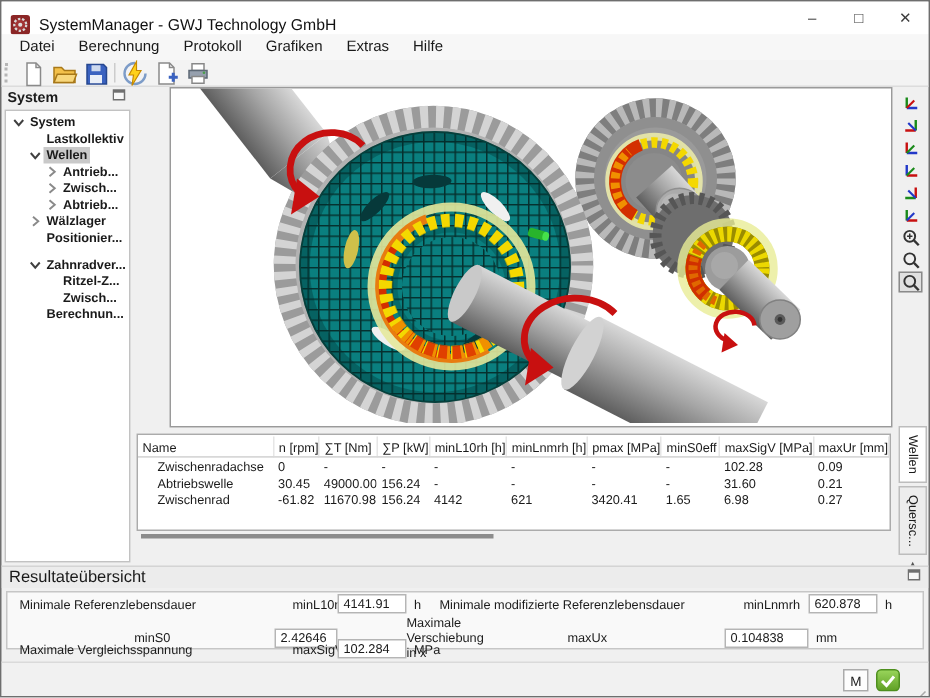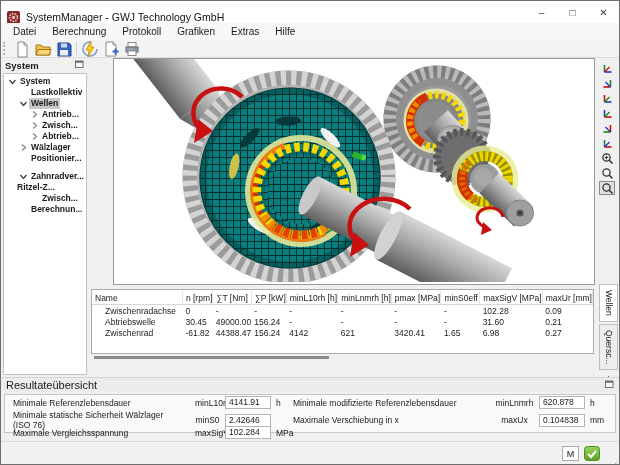--- a/index.html
+++ b/index.html
@@ -207,21 +207,21 @@
           <span class="lbl">Positionier...</span>
         </div>
         <div class="tree-item" style="padding-left: 14px; margin-top: 7px;">
           <span class="tw">
             <svg width="9" height="9">
               <polyline points="1.5,3 4.5,6.5 7.5,3" fill="none" stroke="#404040" stroke-width="1.3"></polyline>
             </svg>
           </span>
           <span class="lbl">Zahnradver...</span>
         </div>
-        <div class="tree-item" style="">
+        <div class="tree-item" style="padding-left: 25px;">
           <span class="tw"></span>
           <span class="lbl">Ritzel-Z...</span>
         </div>
         <div class="tree-item" style="padding-left: 25px;">
           <span class="tw"></span>
           <span class="lbl">Zwisch...</span>
         </div>
         <div class="tree-item" style="padding-left: 14px;">
           <span class="tw"></span>
           <span class="lbl">Berechnun...</span>
@@ -456,21 +456,21 @@
               <td>-</td>
               <td>-</td>
               <td>-</td>
               <td>-</td>
               <td>31.60</td>
               <td>0.21</td>
             </tr>
             <tr>
               <td class="name">Zwischenrad</td>
               <td>-61.82</td>
-              <td>44388.47</td>
+              <td>11670.98</td>
               <td>156.24</td>
               <td>4142</td>
               <td>621</td>
               <td>3420.41</td>
               <td>1.65</td>
               <td>6.98</td>
               <td>0.27</td>
             </tr>
           </tbody>
         </table>
@@ -494,21 +494,20 @@
         <span>Minimale Referenzlebensdauer</span>
         <span class="rkey">minL10rh</span>
         <div class="rbox">4141.91</div>
         <span class="runit">h</span>
         <span>Minimale modifizierte Referenzlebensdauer</span>
         <span class="rkey">minLnmrh</span>
         <div class="rbox">620.878</div>
         <span class="runit">h</span>
       </div>
       <div class="rrow">
-        <span>Minimale statische Sicherheit Wälzlager (ISO 76)</span>
         <span class="rkey">minS0</span>
         <div class="rbox">2.42646</div>
         <span class="runit"></span>
         <span>Maximale Verschiebung in x</span>
         <span class="rkey">maxUx</span>
         <div class="rbox">0.104838</div>
         <span class="runit">mm</span>
       </div>
       <div class="rrow">
         <span>Maximale Vergleichsspannung</span>

